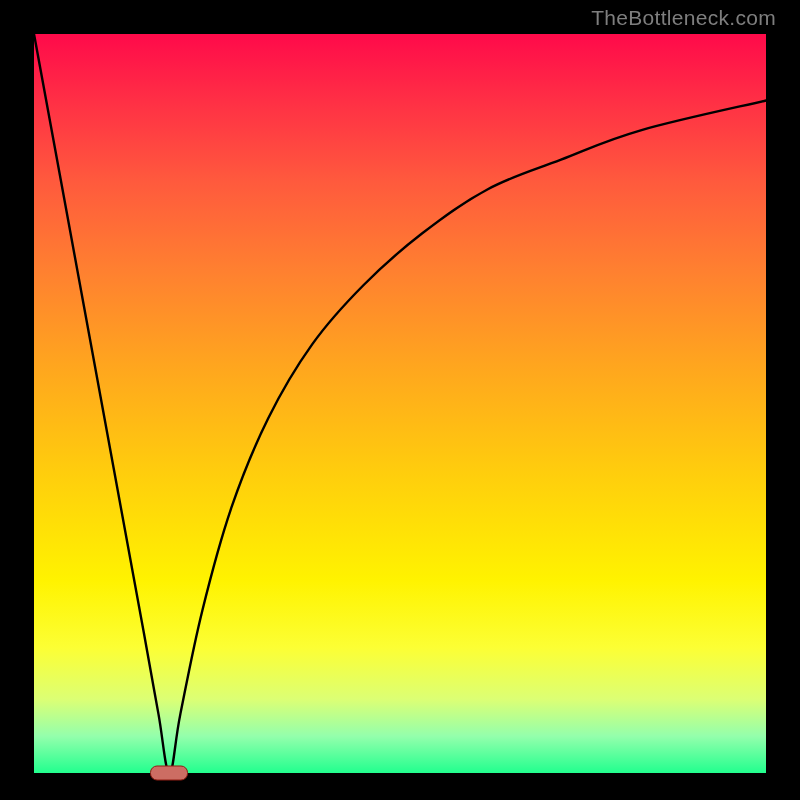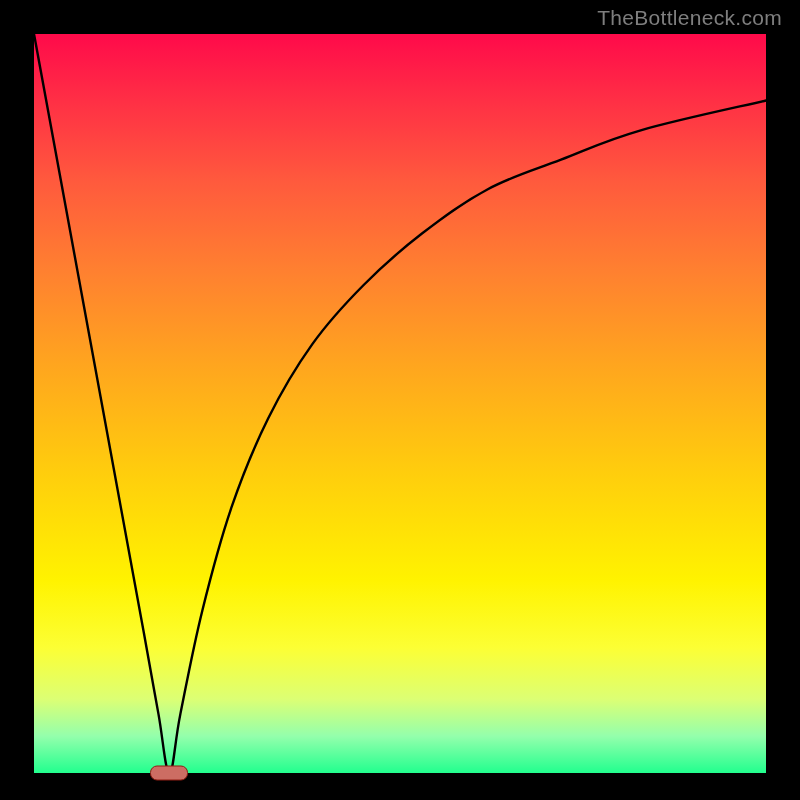--- a/index.html
+++ b/index.html
@@ -35,21 +35,21 @@
       #fff300 74%,
       #fcff34 83%,
       #dcff74 90%,
       #94ffac 95%,
       #22ff8e 100%
     );
   }
   .watermark {
     position: absolute;
     top: 6px;
-    right: 18px;
+    right: 24px;
     color: #7e7e7e;
     font-size: 21px;
     font-weight: 400;
     letter-spacing: 0.3px;
     text-align: right;
     user-select: none;
   }
   svg.curve {
     position: absolute;
     left: 0;

